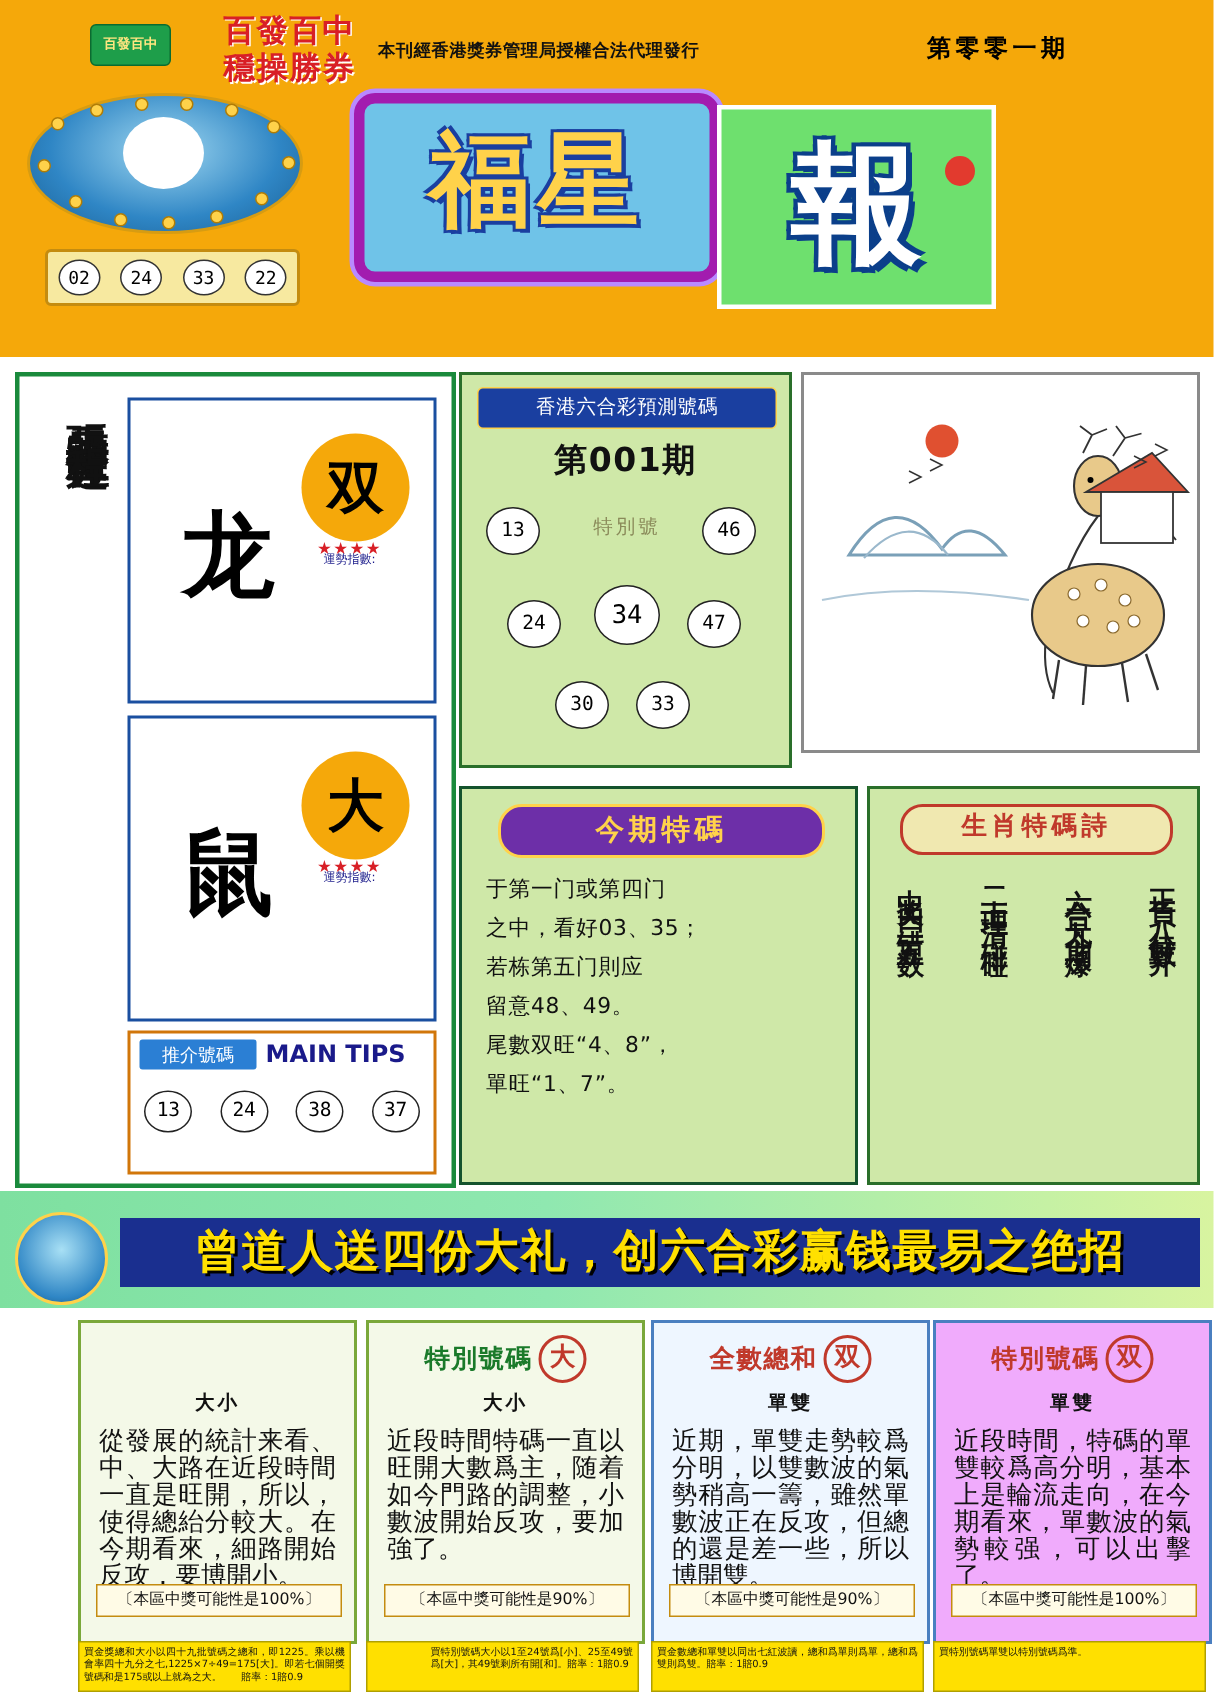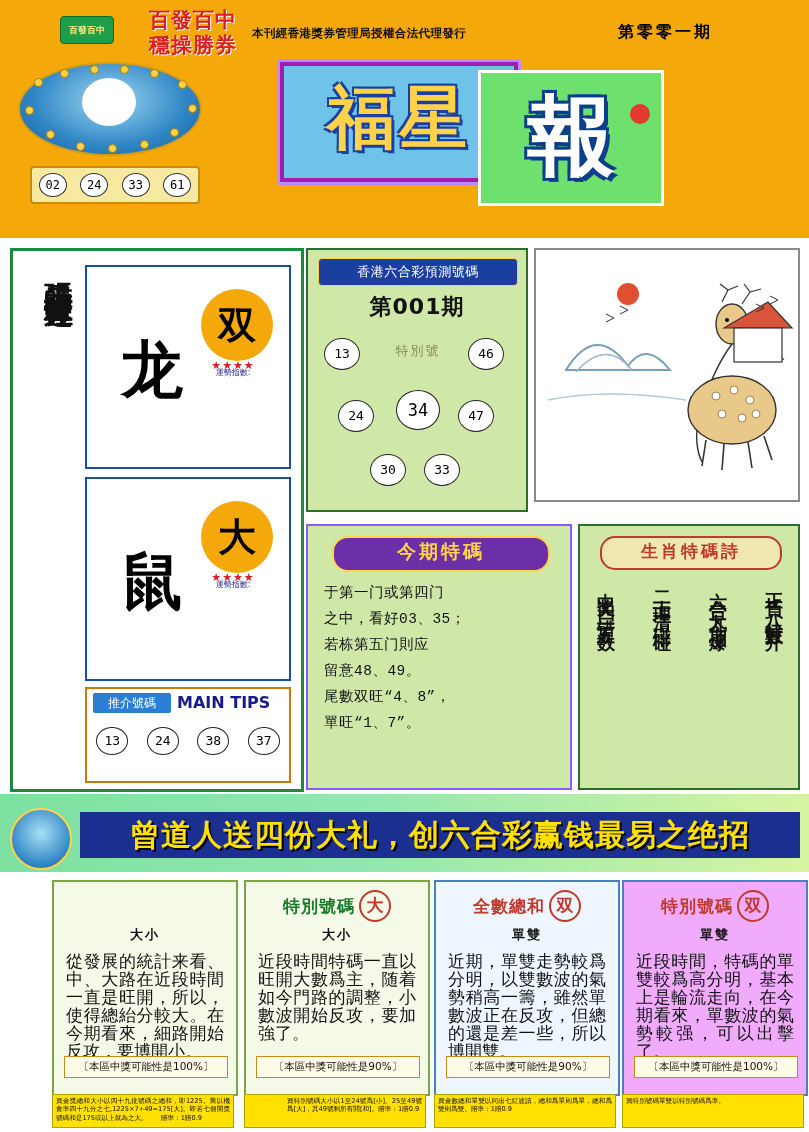--- a/index.html
+++ b/index.html
@@ -73,23 +73,22 @@
   .banner-balls span {
     width:26px; height:22px; border-radius:50%;
     background:#ffffff; border:1px solid #333;
     font-size:12px; color:#000; text-align:center; line-height:22px;
     font-family:"DejaVu Sans Mono","Liberation Mono",monospace;
   }
 
   
   .masthead {
     position:absolute; left:236px; top:62px; width:230px; height:112px;
-    background:#6fc3e8; border:4px solid #a21caf; border-radius:1px;
+    background:#6fc3e8; border:7px solid #a21caf; border-radius:14px;
     box-shadow: 0 0 0 3px #b98aff;
-    margin-left: 44px;
   }
   .masthead-text {
     position:absolute; left:0; top:0; width:100%; height:100%;
     color:#ffd24a; font-size:68px; font-weight:bold; text-align:center;
     line-height:104px; letter-spacing:4px;
     text-shadow: 3px 3px 0 #1a3fa0, -2px -2px 0 #1a3fa0, 2px -2px 0 #1a3fa0, -2px 2px 0 #1a3fa0;
   }
   .masthead2 {
     position:absolute; left:478px; top:70px; width:180px; height:130px;
     background:#6ee06e; border:3px solid #ffffff;
@@ -198,21 +197,21 @@
   
   .deer-box {
     position:absolute; left:534px; top:10px; width:262px; height:250px;
     background:#ffffff; border:2px solid #8a8a8a;
   }
   .deer-svg { position:absolute; left:0; top:0; }
 
   
   .special-box {
     position:absolute; left:306px; top:286px; width:262px; height:262px;
-    background:#cfe8a8; border:2px solid #8b5cf6;font-family:Liberation Mono, monospace;
+    background:#cfe8a8; border:2px solid #14532d;
   }
   .special-title {
     position:absolute; left:24px; top:10px; width:214px; height:32px;
     background:#6d2fa8; border:2px solid #ffd24a; border-radius:16px;
     color:#ffd24a; font-size:19px; font-weight:bold; text-align:center;
     line-height:30px; letter-spacing:3px;
   }
   .special-text {
     position:absolute; left:16px; top:54px; width:232px;
     font-size:14.5px; color:#111; line-height:26px; letter-spacing:0.5px;
@@ -339,21 +338,21 @@
             <i style="left:88px; top:80px;"></i>
           <i style="left:56px; top:78px;"></i>
             <i style="left:26px; top:66px;"></i>
           <i style="left:5px; top:42px;"></i>
         </div>
       </div>
       <div class="banner-balls">
         <span>02</span>
         <span>24</span>
         <span>33</span>
-        <span>61</span>
+        <span>22</span>
       </div>
     </div>
 
     <div class="masthead">
       <div class="masthead-text">福星</div>
     </div>
     <div class="masthead2">
       <div class="masthead2-text">報</div>
     </div>
     <div class="red-dot"></div>

